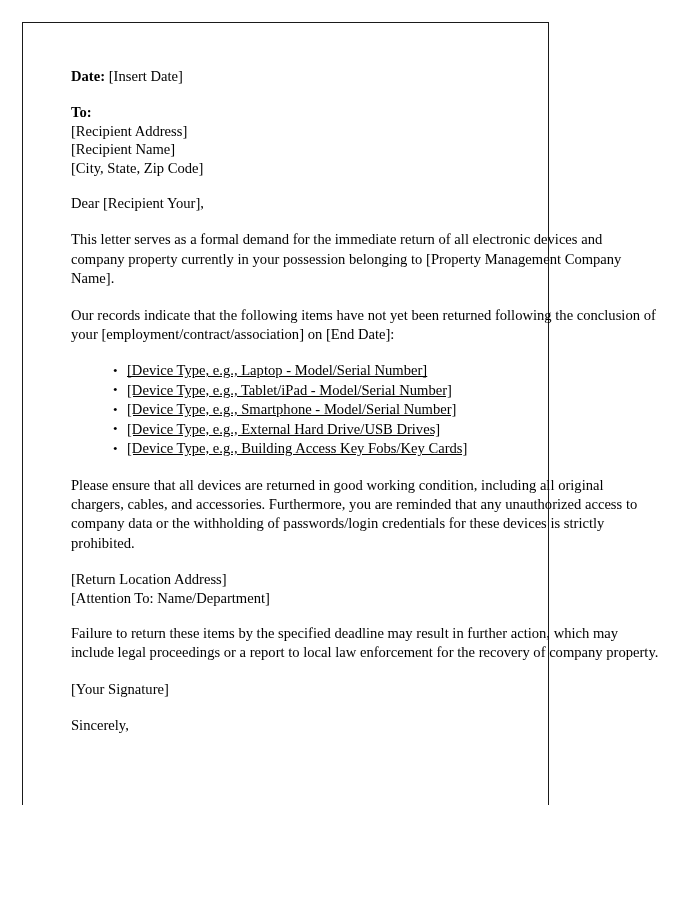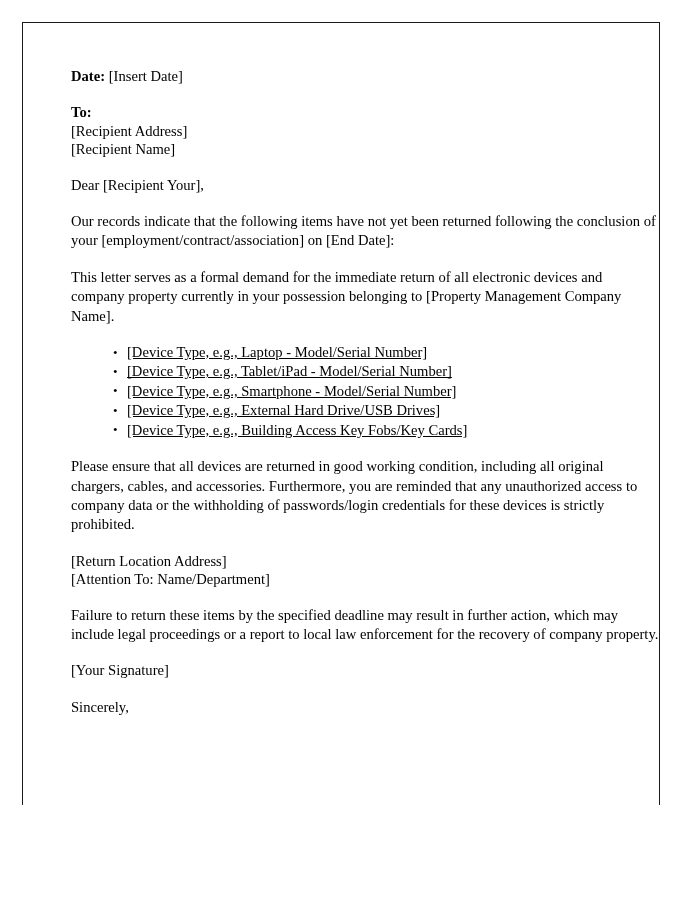--- a/index.html
+++ b/index.html
@@ -12,21 +12,21 @@
     height: 900px;
     font-family: "Liberation Serif", "DejaVu Serif", serif;
     color: #000000;
     overflow: hidden;
   }
 
   .page-frame {
     position: absolute;
     left: 22px;
     top: 22px;
-    width: 638px;
+    width: 527px;
     height: 783px;
     border: 1px solid #1a1a1a;
     border-bottom: none;
     box-sizing: border-box;
     background: #ffffff;
   }
 
   .page-body {
     position: absolute;
     left: 48px;
@@ -101,28 +101,29 @@
 
     <p class="para block-gap" style="margin-bottom:17px;">
       <span class="bold">Date:</span>
       <span>[Insert Date]</span>
     </p>
 
     <div class="addr-block tight-block">
       <div class="line bold">To:</div>
       <div class="line">[Recipient Address]</div>
       <div class="line">[Recipient Name]</div>
+      <div class="line">[City, State, Zip Code]</div>
     </div>
 
 
     <p class="para">Dear [Recipient Your],</p>
 
+    <p class="para">This letter serves as a formal demand for the immediate return of all electronic devices and company property currently in your possession belonging to [Property Management Company Name].</p>
+
     <p class="para">Our records indicate that the following items have not yet been returned following the conclusion of your [employment/contract/association] on [End Date]:</p>
-
-    <p class="para">This letter serves as a formal demand for the immediate return of all electronic devices and company property currently in your possession belonging to [Property Management Company Name].</p>
 
     <ul class="device-list">
       <li>[Device Type, e.g., Laptop - Model/Serial Number]</li>
       <li>[Device Type, e.g., Tablet/iPad - Model/Serial Number]</li>
       <li>[Device Type, e.g., Smartphone - Model/Serial Number]</li>
       <li>[Device Type, e.g., External Hard Drive/USB Drives]</li>
       <li>[Device Type, e.g., Building Access Key Fobs/Key Cards]</li>
     </ul>
 
     <p class="para">Please ensure that all devices are returned in good working condition, including all original chargers, cables, and accessories. Furthermore, you are reminded that any unauthorized access to company data or the withholding of passwords/login credentials for these devices is strictly prohibited.</p>

